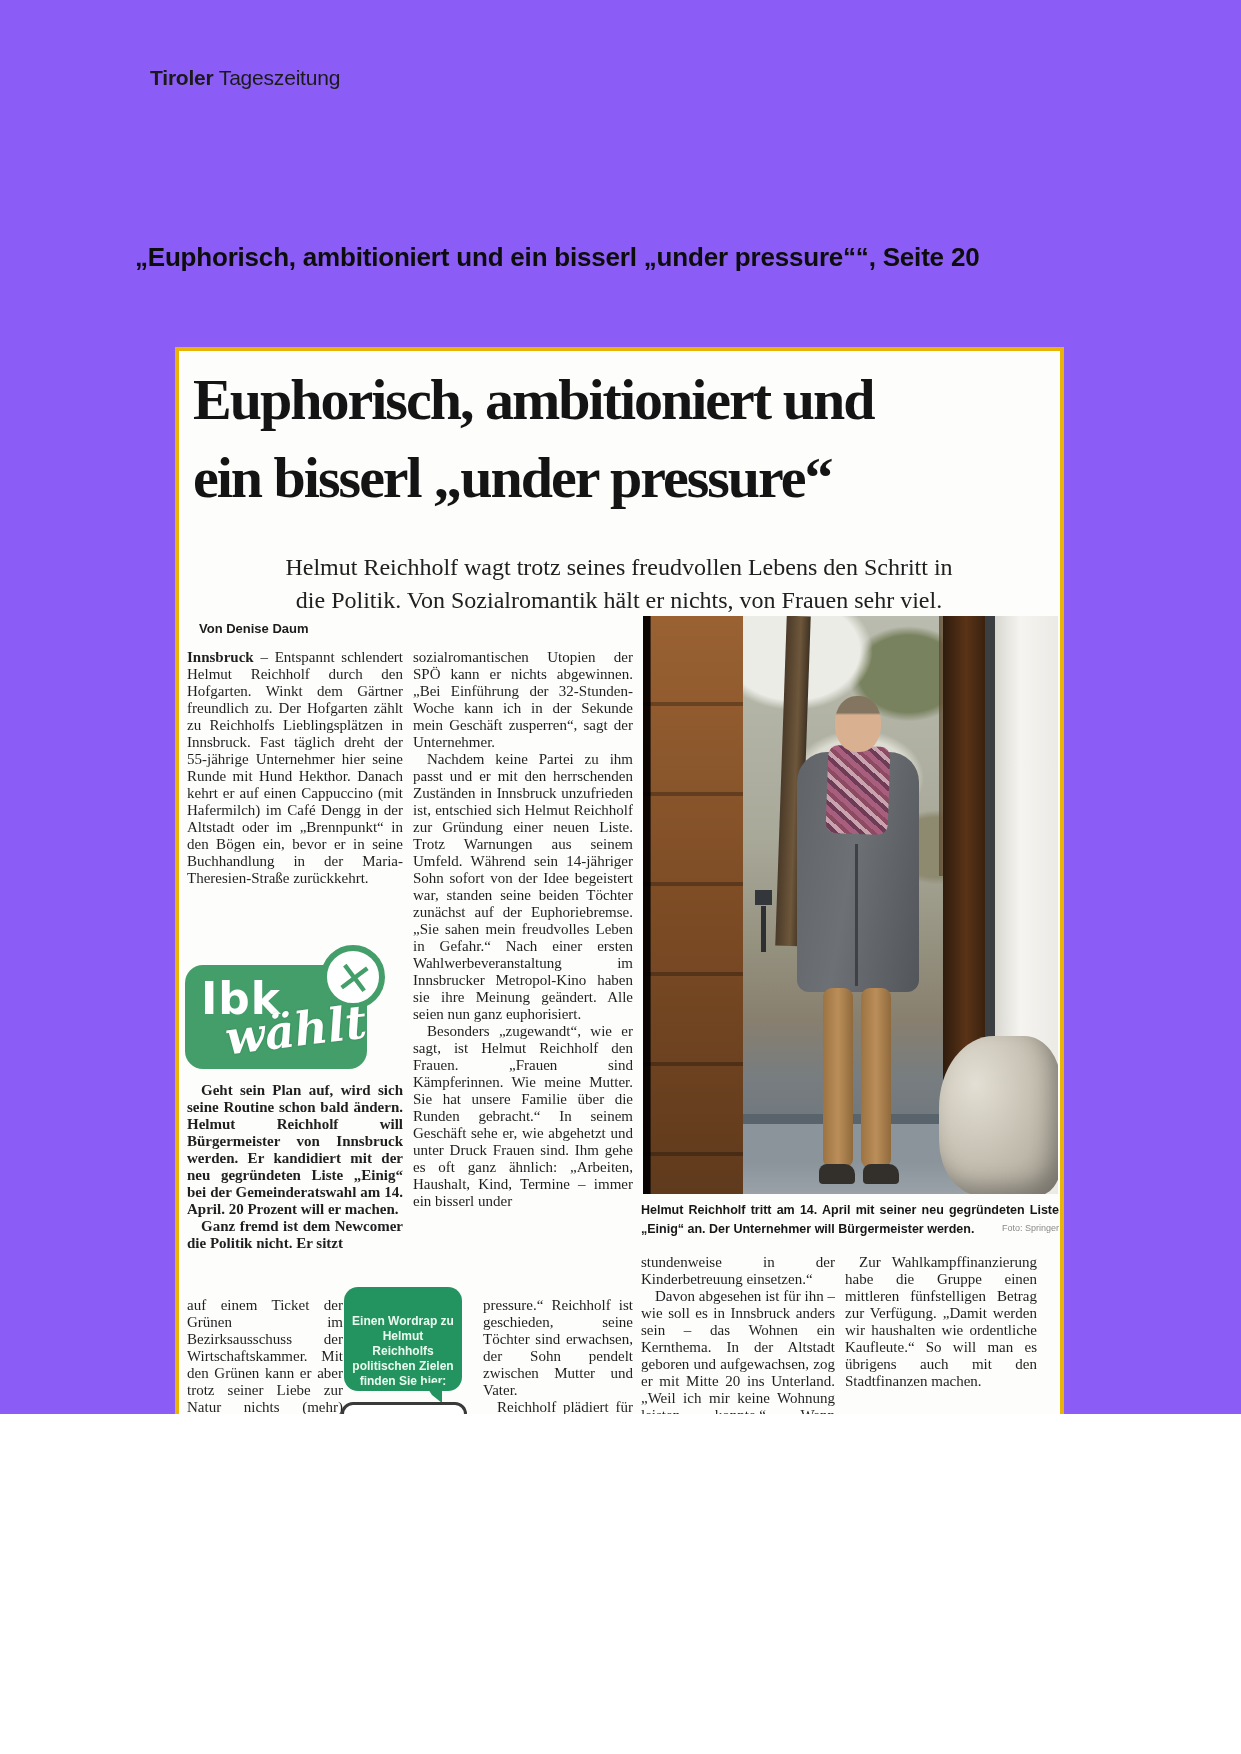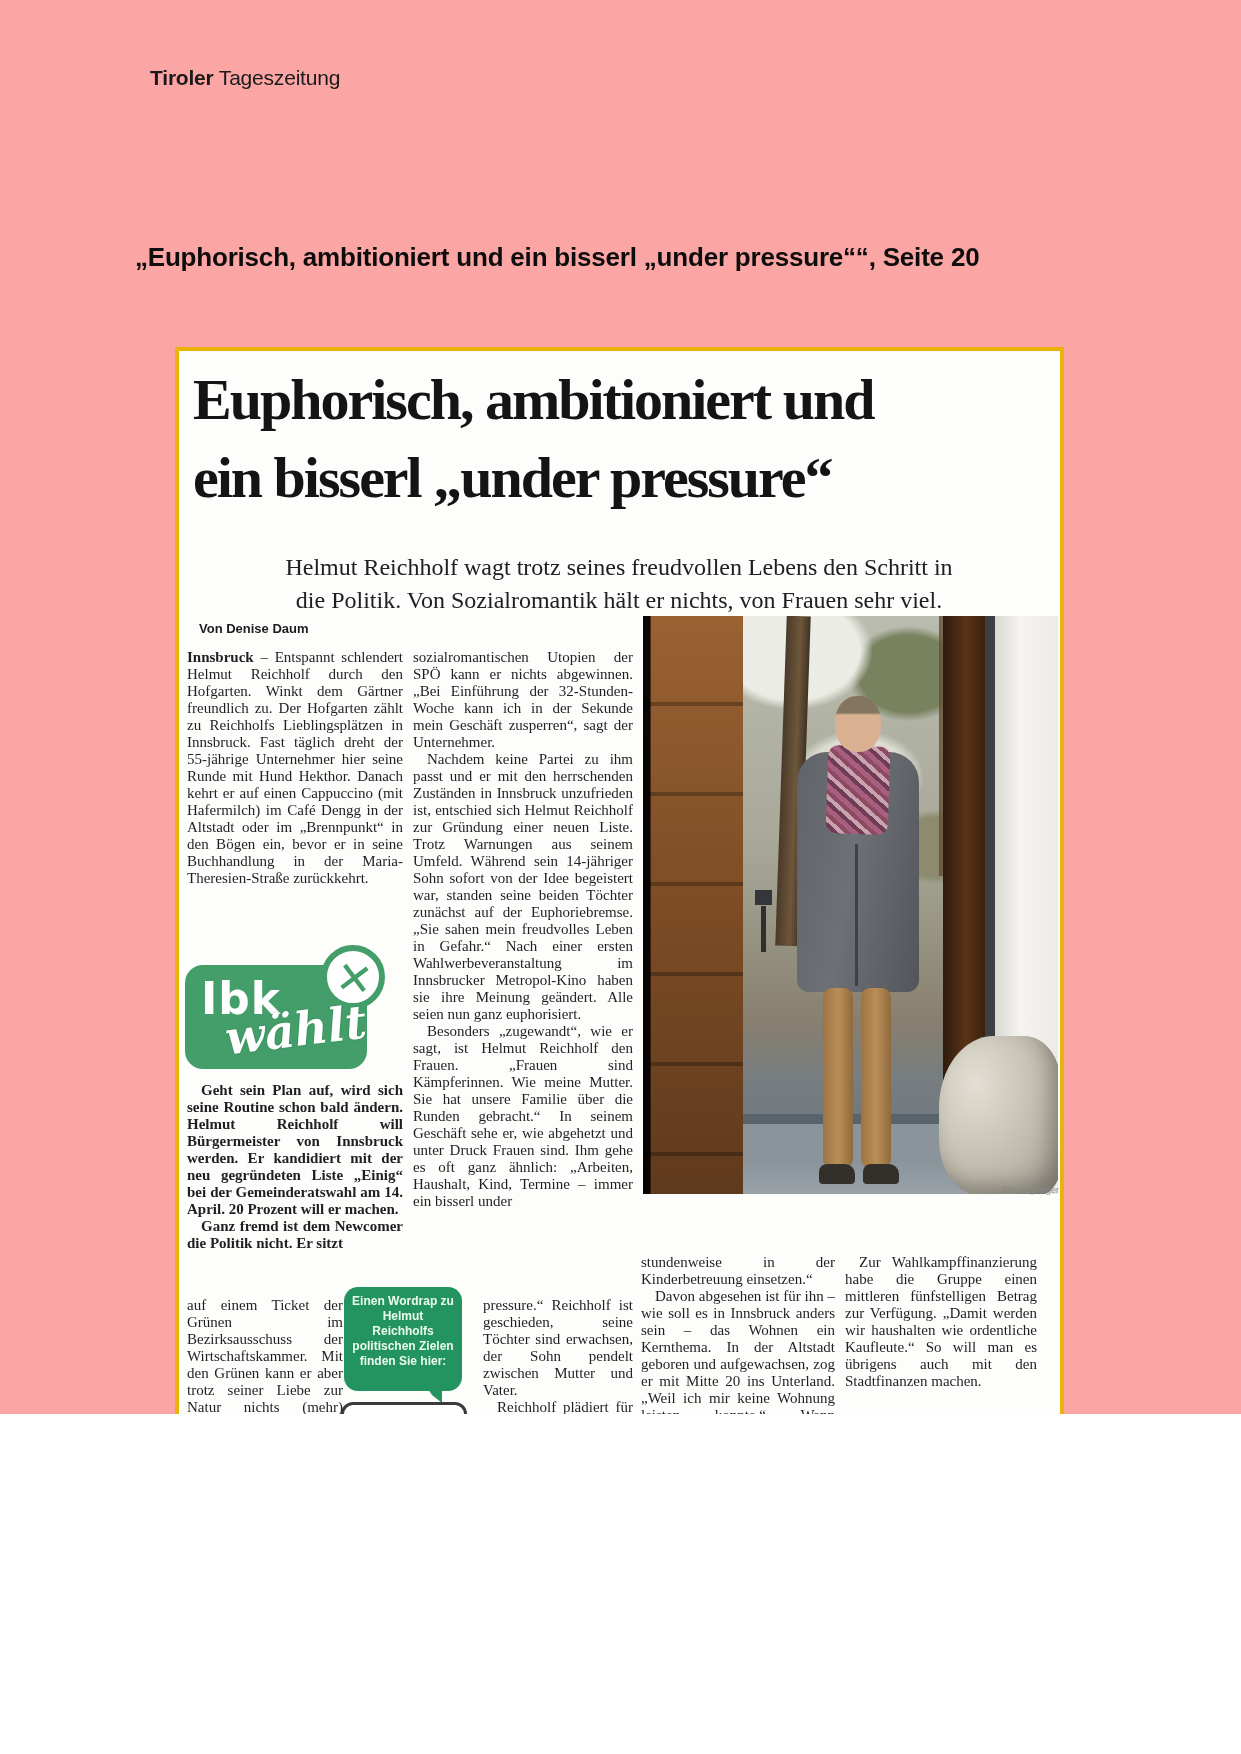--- a/index.html
+++ b/index.html
@@ -1,21 +1,21 @@
 <!DOCTYPE html>
 <html lang="de" style="--logo-green: #439e69; --bubble-green: #23945f; --bar-green: #0d8a5c;"><head>
 <meta charset="utf-8">
 <style>
   :root{
     --logo-green:#439e69;
     --bubble-green:#23945f;
     --bar-green:#0d8a5c;
   }
   html,body{margin:0;padding:0;background:#ffffff;}
-  .page{position:relative;width:1241px;height:1414px;background:#fca5a5;overflow:hidden;
+  .page{position:relative;width:1241px;height:1414px;background:#8b5cf6;overflow:hidden;
         font-family:"Liberation Sans",sans-serif;color:#111;}
   .abs{position:absolute;}
 
   
   .brand{left:150px;top:66px;font-size:21px;letter-spacing:-0.2px;color:#1a1a1a;}
   .brand b{font-weight:700;}
   .refline{left:135px;top:242px;width:960px;font-size:26px;font-weight:700;color:#0d0d0d;letter-spacing:-0.2px;}
   .footer{left:0;top:1682px;width:1241px;text-align:right;font-size:17px;color:#222;}
   .footer b{font-weight:700;}
 
@@ -52,21 +52,21 @@
                color:#fff;font-family:"DejaVu Serif",serif;transform:rotate(-7deg);
                text-shadow:0 0 2px rgba(20,90,50,.35);}
   .ballot{position:absolute;left:138px;top:-6px;width:64px;height:64px;border-radius:50%;
           background:#fff;border:6px solid var(--logo-green);}
   .ballot span{position:absolute;left:9px;top:2px;font-size:44px;font-weight:700;color:var(--logo-green);
                transform:rotate(8deg);font-family:"DejaVu Sans",sans-serif;}
 
   
   .bubble{left:165px;top:936px;width:118px;height:104px;background:var(--bubble-green);
           border-radius:14px;color:#ecfbf1;font-size:12px;font-weight:700;line-height:15px;
-          text-align:center;padding:7px 7px;}
+          text-align:center;padding:27px 7px;}
   .bubble::after{content:"";position:absolute;bottom:-12px;right:20px;border:8px solid transparent;
                  border-top:12px solid var(--bubble-green);border-right:10px solid var(--bubble-green);}
   .qrbox{left:162px;top:1051px;width:126px;height:154px;background:#fff;border:3px solid #3a3a3a;
          border-radius:12px;overflow:hidden;}
   .qr{position:absolute;left:13px;top:10px;width:94px;height:94px;background-color:#fff;
       background-image:repeating-conic-gradient(#161616 0% 25%, transparent 0% 50%),
                        repeating-conic-gradient(transparent 0% 25%, #161616 0% 50%);
       background-size:8px 8px,14px 14px;}
   .finder{position:absolute;width:24px;height:24px;background:#111;}
   .finder > div{position:absolute;inset:4px;background:#fff;}
@@ -221,20 +221,21 @@
         <div class="man-scarf"></div>
         <div class="man-head"></div>
         <div class="leg leg-l"></div>
         <div class="leg leg-r"></div>
         <div class="shoe shoe-l"></div>
         <div class="shoe shoe-r"></div>
       </div>
     </div>
 
     <div class="abs caption">
+      <span>Helmut Reichholf tritt am 14. April mit seiner neu gegründeten Liste „Einig“ an. Der Unternehmer will Bürgermeister werden.</span>
       <span class="credit">Foto: Springer</span>
     </div>
 
     <div class="abs body-text c3">
       <p>stundenweise in der Kinderbetreuung einsetzen.“</p>
       <p class="ind">Davon abgesehen ist für ihn – wie soll es in Innsbruck anders sein – das Wohnen ein Kernthema. In der Altstadt geboren und aufgewachsen, zog er mit Mitte 20 ins Unterland. „Weil ich mir keine Wohnung leisten konnte.“ Wenn Menschen ihre Heimatstadt verlassen müssen, sei das eine Entwurzelung. „Kein schönes Gefühl.“</p>
       <p class="ind">Die Zukunft liegt für Reichholf in der Vertikalen. In Innsbruck müsse höher</p>
     </div>
 
     <div class="abs body-text c4">

